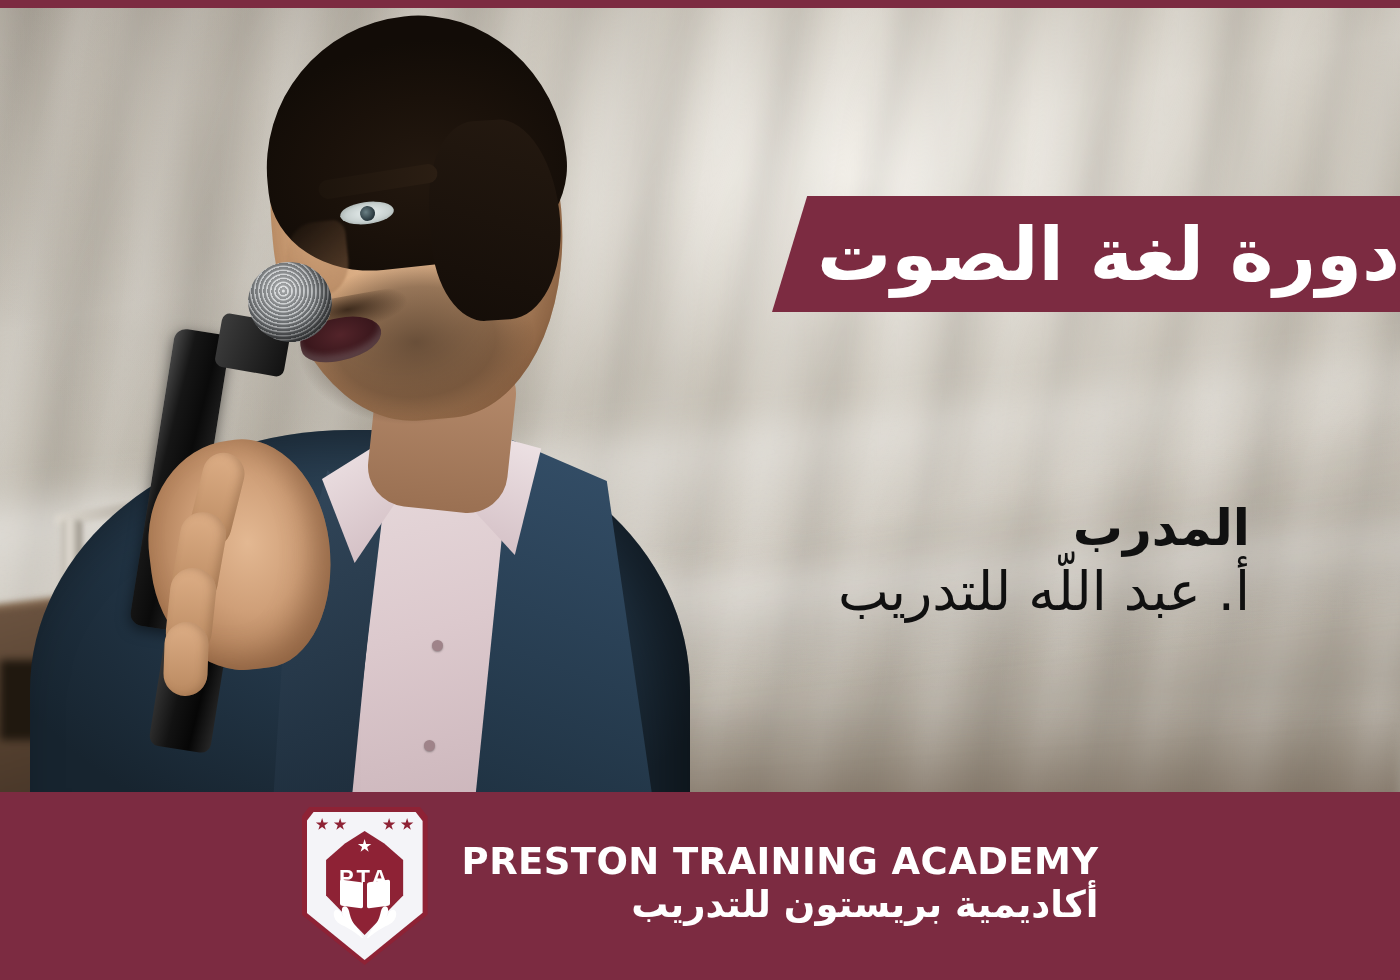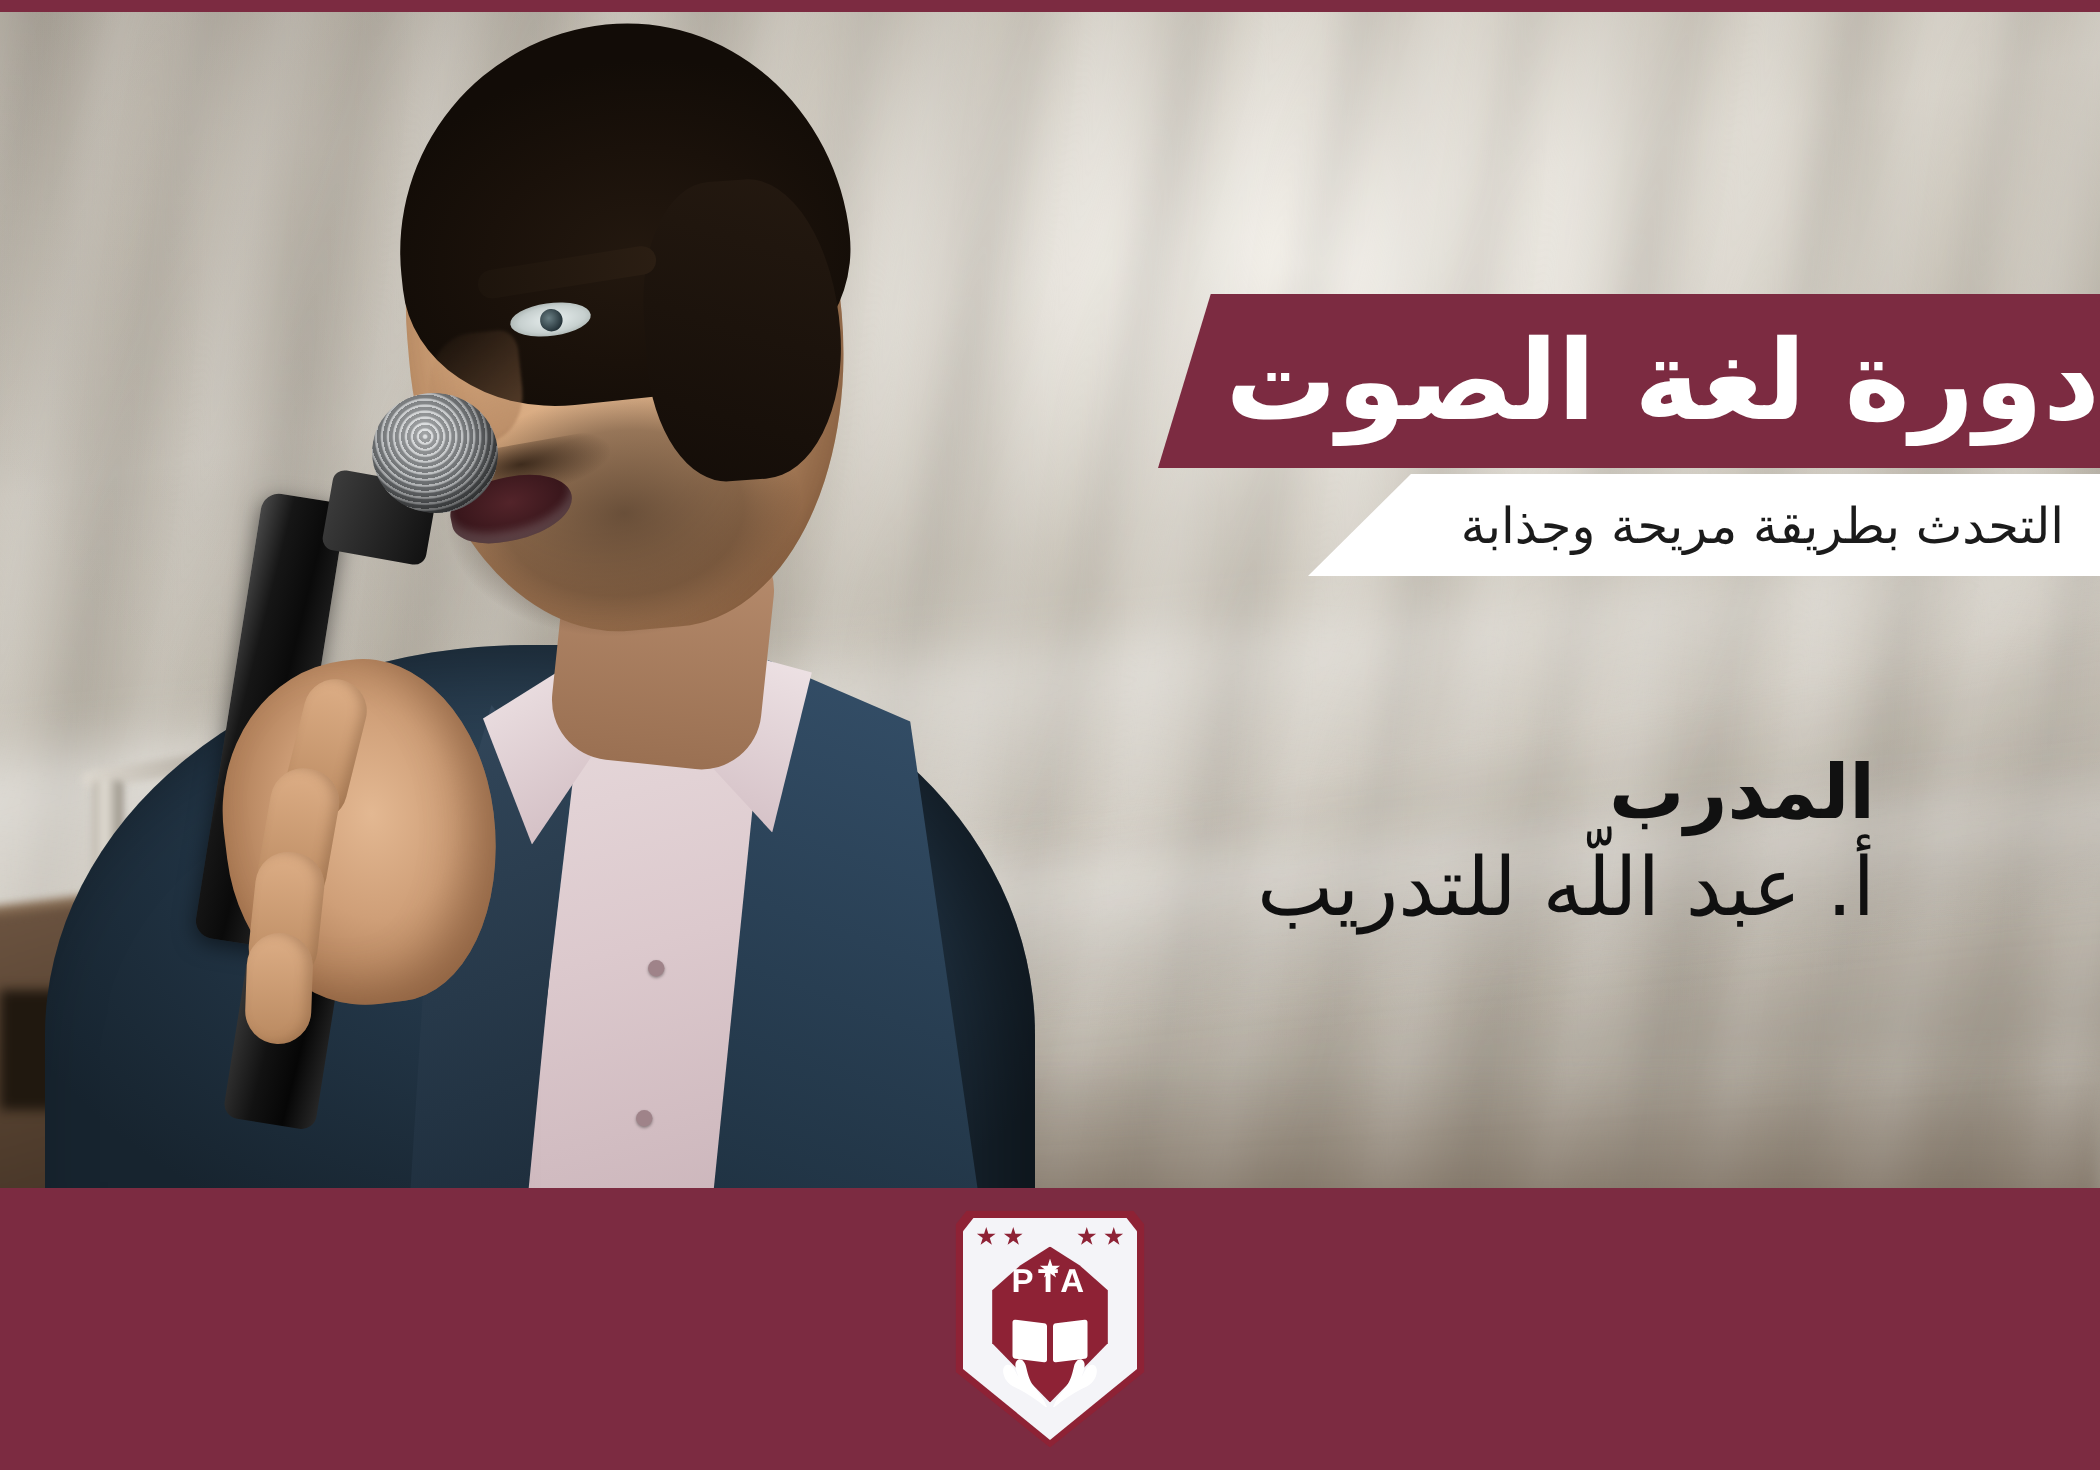--- a/index.html
+++ b/index.html
@@ -567,21 +567,21 @@
     position: absolute;
     left: 56px;
     top: 32px;
     width: 14px; height: 14px;
     background: #ffffff;
     clip-path: polygon(50% 0%, 61% 35%, 98% 35%, 68% 57%, 79% 91%, 50% 70%, 21% 91%, 32% 57%, 2% 35%, 39% 35%);
   }
   .crest-letters {
     position: absolute;
     left: 22px;
-    top: 34px;
+    top: 58px;
     width: 82px;
     text-align: center;
     color: #ffffff;
     font-size: 22px;
     font-weight: 700;
     letter-spacing: 3px;
     font-family: "Liberation Sans", sans-serif;
   }
   .book {
     position: absolute;
@@ -671,23 +671,20 @@
       <div class="finger" style="left:164px; top:622px; width:44px; height:74px; transform:rotate(2deg);"></div>
     </div>
   </div>
 
   <div class="top-strip"></div>
 
   <div class="title-banner">
     <div class="title-text">دورة لغة الصوت</div>
   </div>
 
-  <div class="sub-banner">
-    <div class="sub-text">التحدث بطريقة مريحة وجذابة</div>
-  </div>
 
   <div class="trainer-block">
     <div class="trainer-role">المدرب</div>
     <div class="trainer-name">أ. عبد اللّه للتدريب</div>
   </div>
 
   <div class="bottom-bar">
 
     <div class="brand-wrap">
 
@@ -711,17 +708,21 @@
           <div class="book-l"></div>
           <div class="book-r"></div>
           <div class="book-spine"></div>
         </div>
         <svg class="hands-svg" viewBox="0 0 66 34">
           <path d="M30 33 C24 28 18 24 12 21 C7 19 3 16 2 11 C1 7 3 4 6 5 C9 6 10 10 12 13 C10 8 9 4 11 2 C13 0 16 2 17 6 C18 10 19 15 22 19 C26 24 29 28 31 33 Z" fill="#ffffff"></path>
           <path d="M36 33 C42 28 48 24 54 21 C59 19 63 16 64 11 C65 7 63 4 60 5 C57 6 56 10 54 13 C56 8 57 4 55 2 C53 0 50 2 49 6 C48 10 47 15 44 19 C40 24 37 28 35 33 Z" fill="#ffffff"></path>
         </svg>
       </div>
 
+      <div class="brand-text">
+        <div class="brand-en">PRESTON TRAINING ACADEMY</div>
+        <div class="brand-ar">أكاديمية بريستون  للتدريب</div>
+      </div>
 
     </div>
   </div>
 
 </div>
 
 </body></html>

